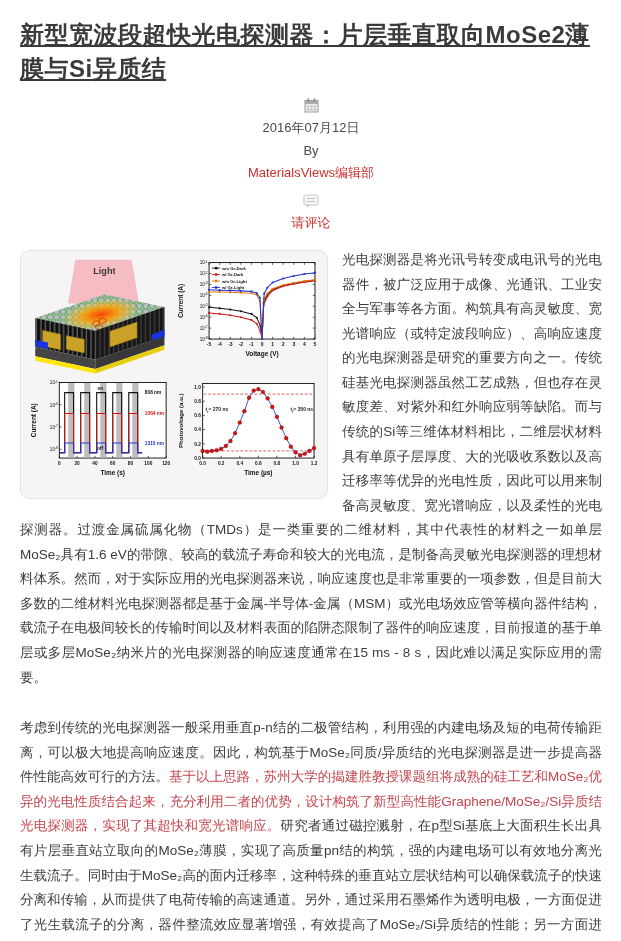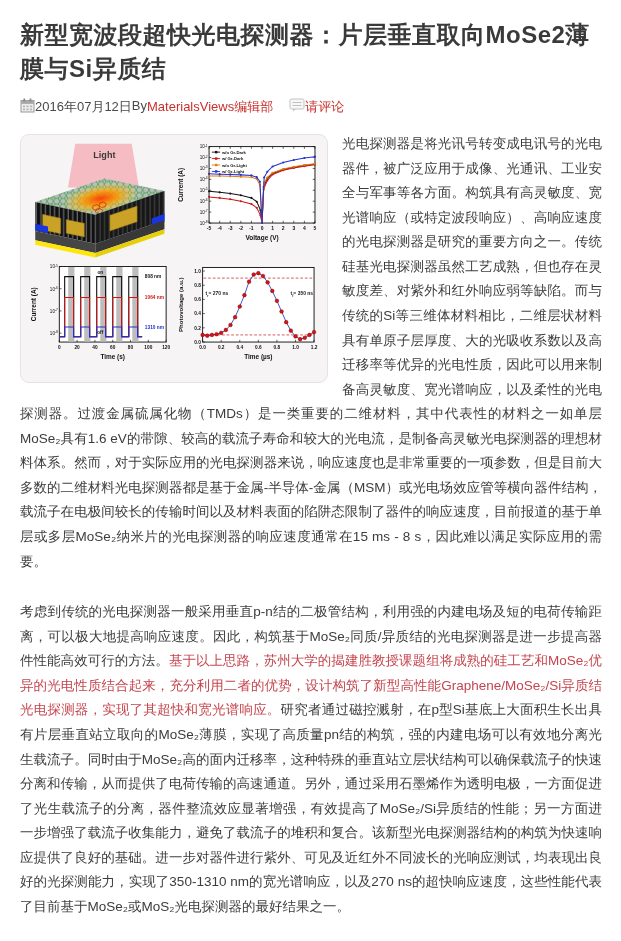--- a/index.html
+++ b/index.html
@@ -1,19 +1,19 @@
 <!DOCTYPE html>
 <html><head>
 <meta charset="utf-8">
 <style>
   html,body{margin:0;padding:0;background:#ffffff;}
   body{width:621px;font-family:"Liberation Sans","DejaVu Sans",sans-serif;color:#3c3c3c;}
   .wrap{padding:14px 19px 10px 20px;}
-  h1{font-size:24px;line-height:34px;margin:4px 0 12px;color:#3a3a3a;font-weight:bold;letter-spacing:0.5px;}
-  .meta{display:flex;align-items:flex-start;font-size:13px;color:#4a4a4a;margin:0 0 16px;}
+  h1{font-size:24px;line-height:34px;margin:4px 0 12px;color:#3a3a3a;font-weight:bold;letter-spacing:0.5px;text-decoration:underline;}
+  .meta{display:flex;align-items:center;gap:6px;font-size:13px;color:#4a4a4a;margin:0 0 16px;flex-direction:column;}
   .meta .lnk{color:#c9302c;text-decoration:none;cursor:pointer;}
   .meta .gap{width:16px;}
   .article{font-size:13.5px;line-height:1.82;text-align:justify;color:#3c3c3c;}
   .article p{margin:9px 0 26px;}
   .article .red{color:#c4454e;}
   .figure{float:left;width:308px;margin:2px 14px 8px 0;background:#f6f4f4;border:1px solid #e6e3e3;border-radius:9px;padding:7px;box-sizing:border-box;}
   .fig-grid{display:grid;grid-template-columns:1fr 1fr;gap:1px;}
   .panel{background:transparent;}
   .panel svg{display:block;width:100%;height:auto;}
   svg text{font-family:"Liberation Sans","DejaVu Sans",sans-serif;}

